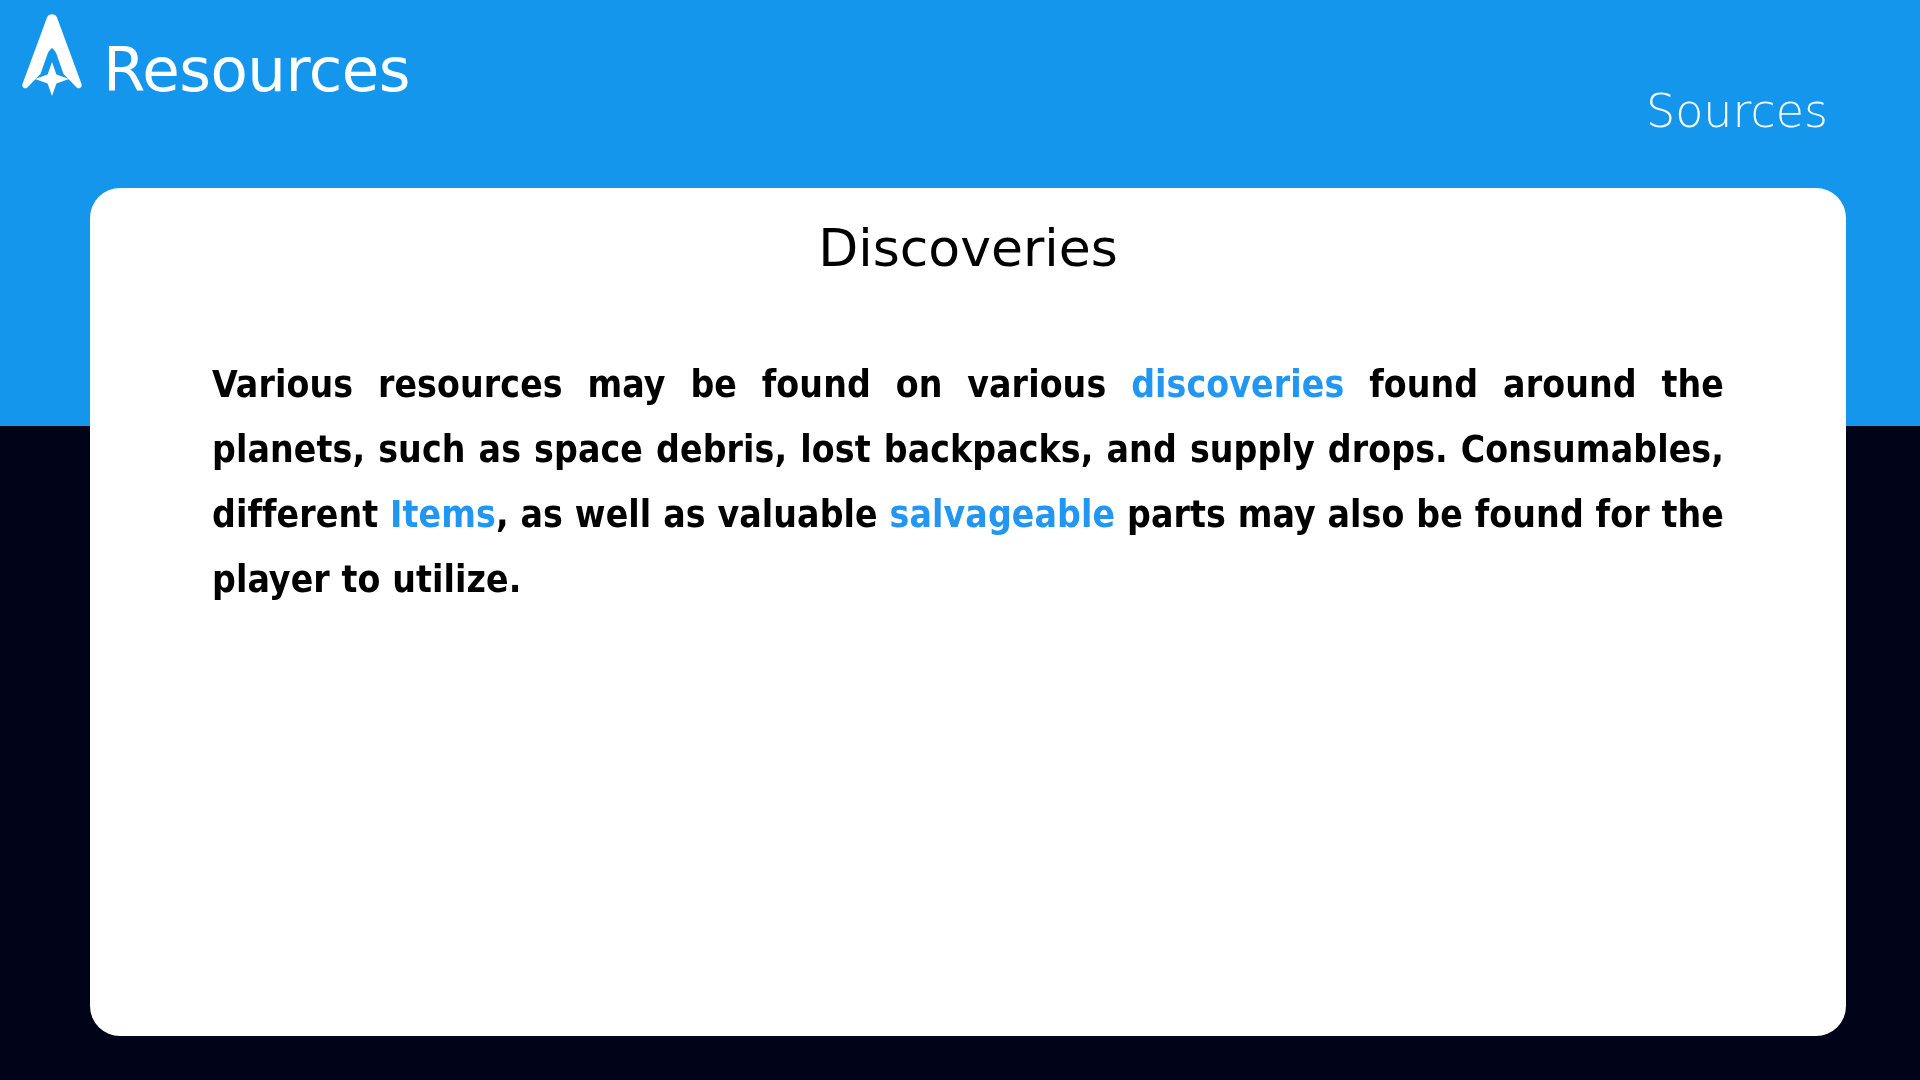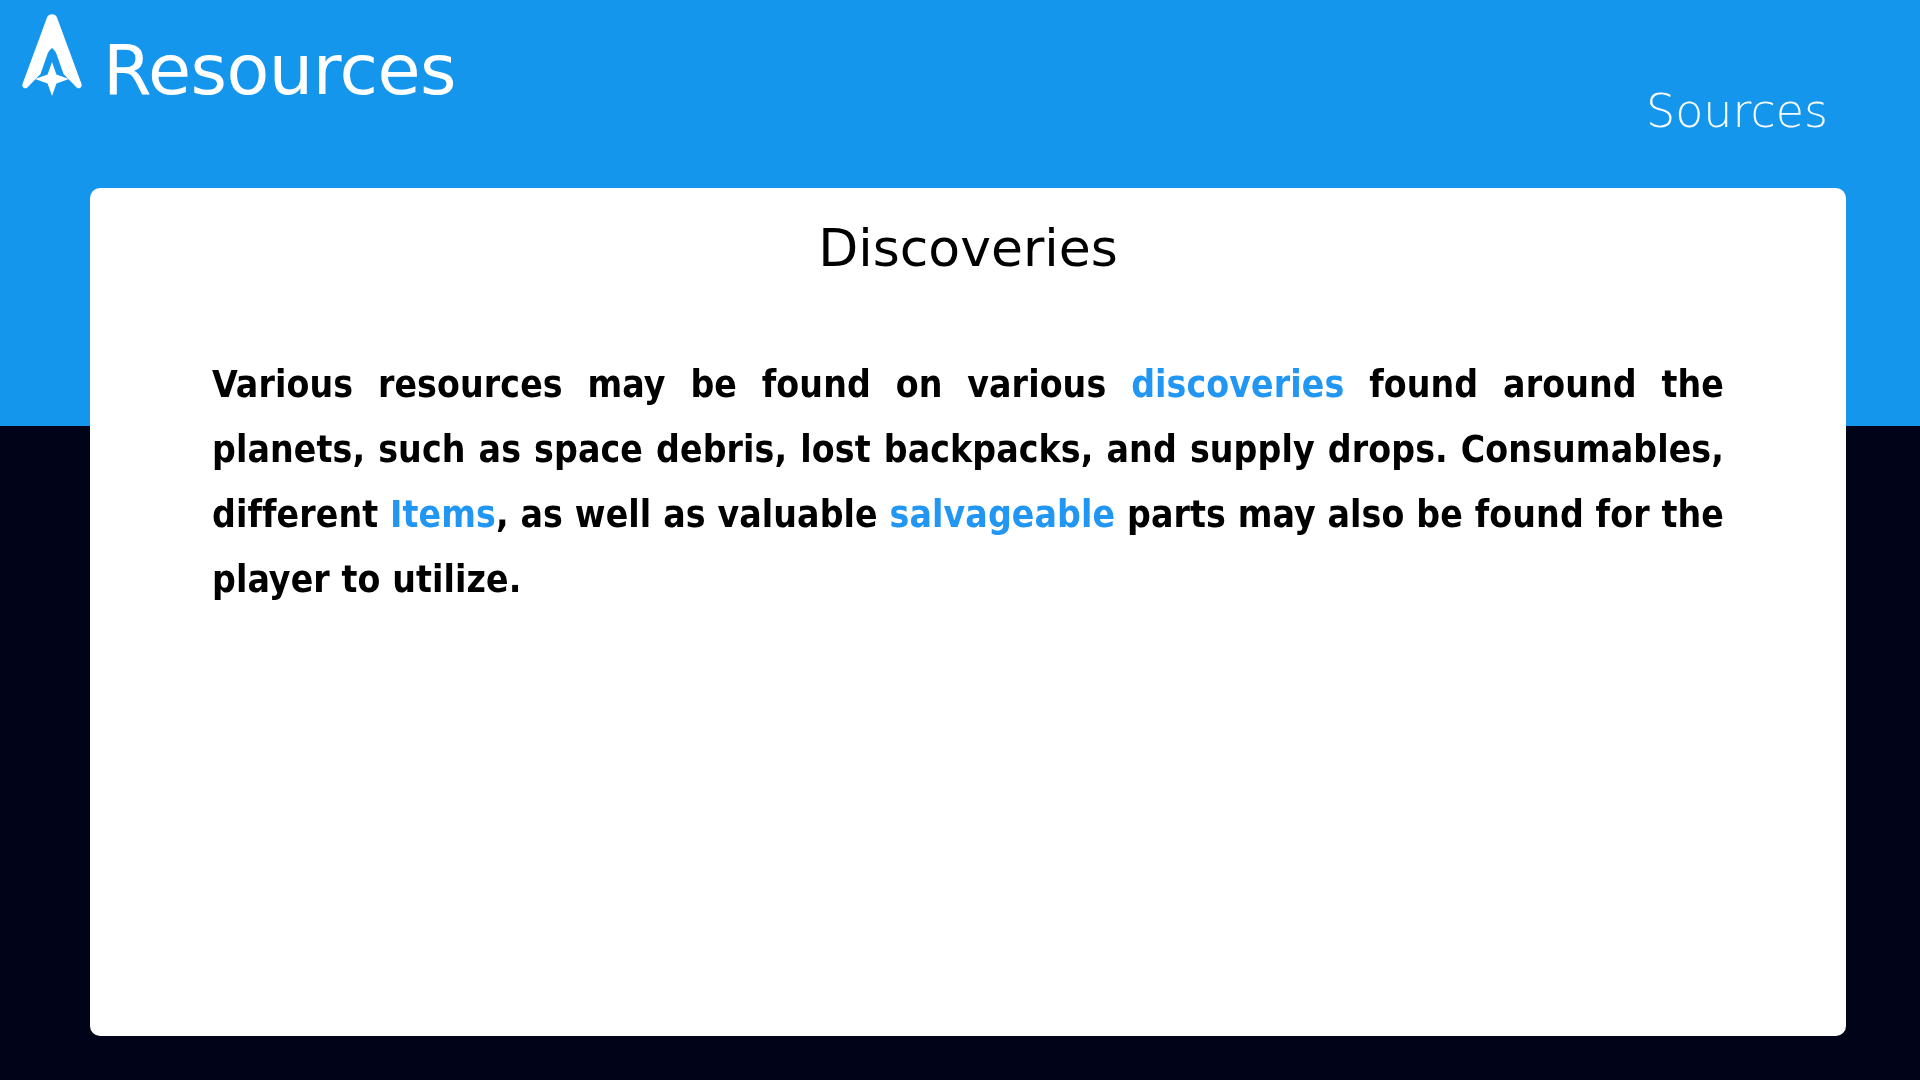--- a/index.html
+++ b/index.html
@@ -42,21 +42,21 @@
     height: 84px;
   }
   .logo svg { display: block; width: 76px; height: 84px; }
 
   
   .page-title {
     position: absolute;
     left: 103px;
     top: 18px;
     font-family: "DejaVu Sans", sans-serif;
-    font-size: 70px;
+    font-size: 61px;
     line-height: 104px;
     font-weight: 400;
     color: #ffffff;
     letter-spacing: -0.5px;
     white-space: nowrap;
   }
 
   
   .sources-label {
     position: absolute;
@@ -147,19 +147,19 @@
                L21 67
                L33.6 62.6
                Z" fill="#ffffff"></path>
     </svg>
   </div>
 
   <div class="page-title" style="color: rgb(255, 255, 255);">Resources</div>
 
   <div class="sources-label" style="color: rgb(255, 255, 255);">Sources</div>
 
-  <div class="card" style="background: rgb(255, 255, 255); border-radius: 10px;">
+  <div class="card" style="background: rgb(255, 255, 255); border-radius: 30px;">
     <h1 class="card-title">Discoveries</h1>
 
     <p class="card-body" id="card-body" style="color: rgb(0, 0, 0);"><span>Various resources may be found on various </span><span class="lk" style="color: rgb(33, 150, 243);">discoveries</span><span> found around the planets, such as space debris, lost backpacks, and supply drops. Consumables, different </span><span class="lk" style="color: rgb(33, 150, 243);">Items</span><span>, as well as valuable </span><span class="lk" style="color: rgb(33, 150, 243);">salvageable</span><span> parts may also be found for the player to utilize.</span></p>
   </div>
 
 </div>
 
 </body></html>

